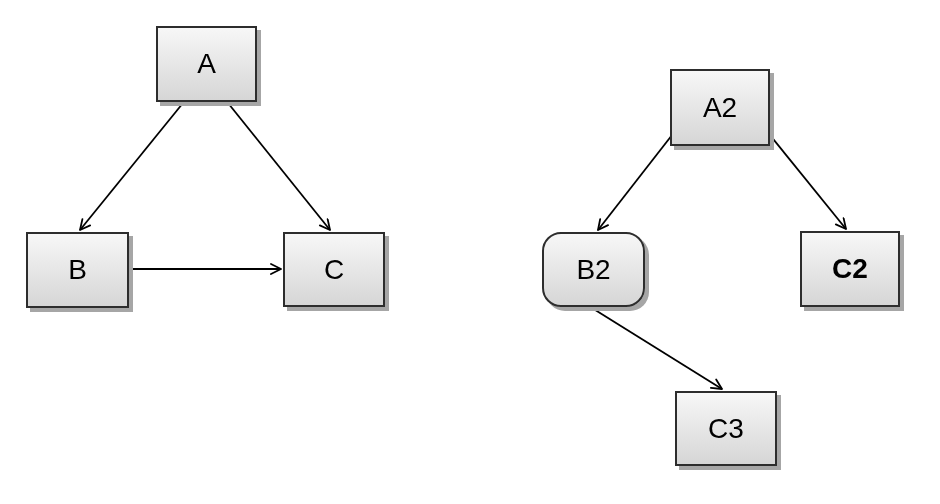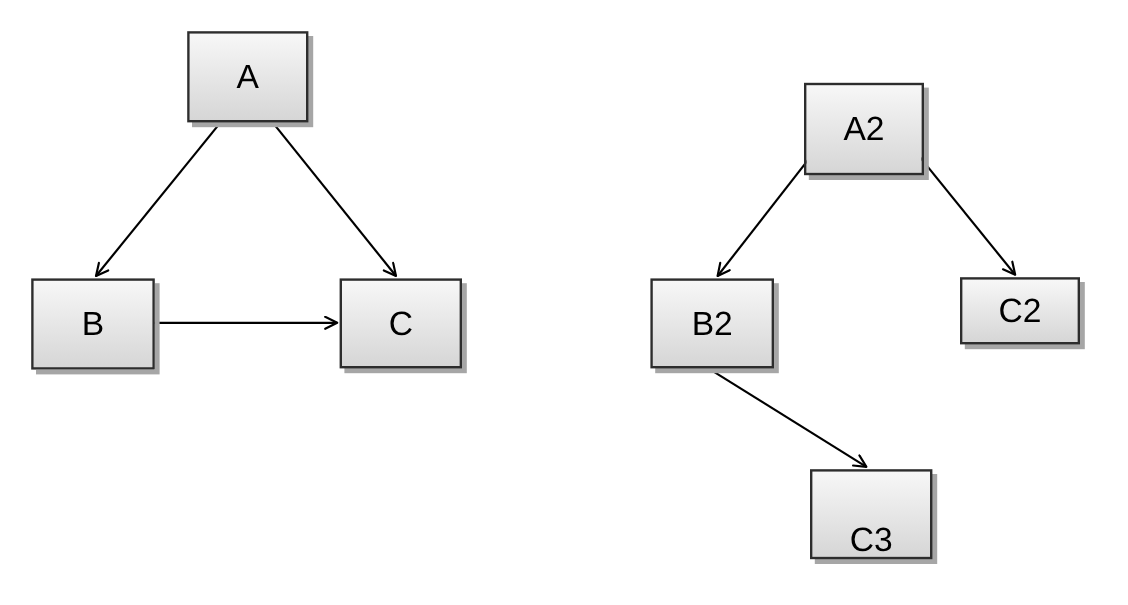--- a/index.html
+++ b/index.html
@@ -74,23 +74,23 @@
   </div>
   <div class="node" style="left: 26px; top: 232px; width: 103px; height: 76px;">
     <span class="node-label">B</span>
   </div>
   <div class="node" style="left: 283px; top: 232px; width: 102px; height: 75px;">
     <span class="node-label">C</span>
   </div>
   <div class="node" style="left: 670px; top: 25px; width: 100px; height: 77px; margin-top: 44px;">
     <span class="node-label">A2</span>
   </div>
-  <div class="node" style="left: 542px; top: 232px; width: 103px; height: 75px;">
+  <div class="node" style="left: 542px; top: 232px; width: 103px; height: 75px; border-radius: 19px;">
     <span class="node-label">B2</span>
   </div>
-  <div class="node" style="left: 800px; top: 231px; width: 100px; height: 56px;">
+  <div class="node" style="left: 800px; top: 231px; width: 100px; height: 76px; font-weight: bold;">
     <span class="node-label">C2</span>
   </div>
-  <div class="node" style="left: 675px; top: 391px; width: 102px; height: 75px; align-items: flex-end;">
+  <div class="node" style="left: 675px; top: 391px; width: 102px; height: 75px;">
     <span class="node-label">C3</span>
   </div>
 
 </div>
 
 </body></html>

